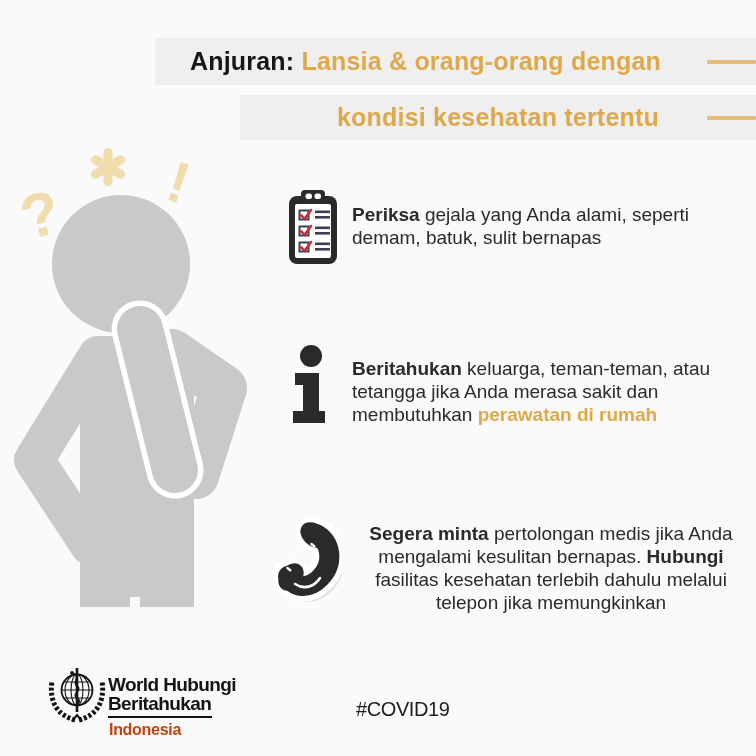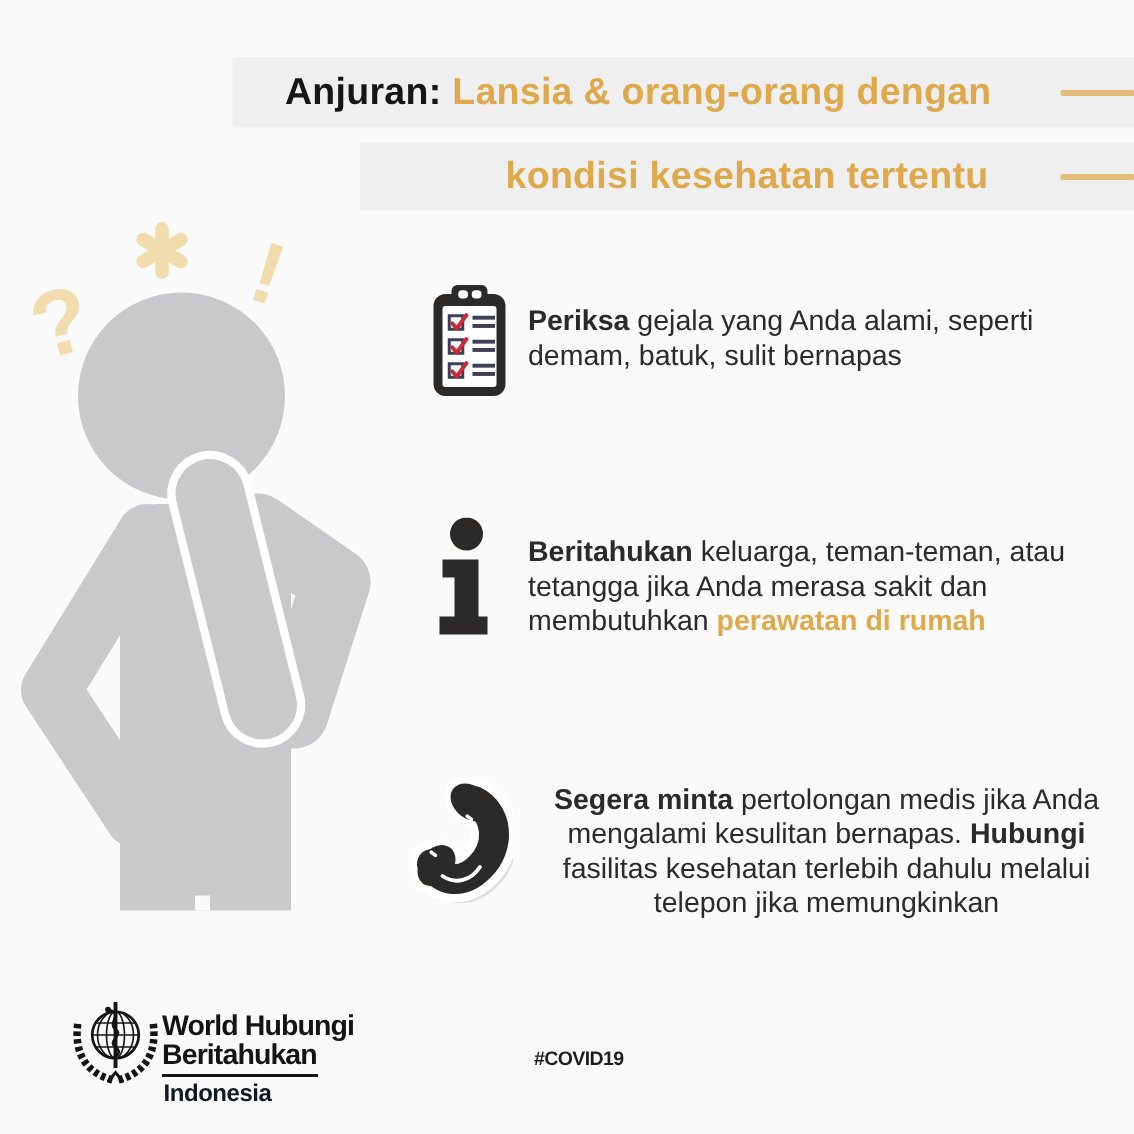--- a/index.html
+++ b/index.html
@@ -37,22 +37,22 @@
   .f-navy{fill:var(--navy,#3e3e58);}
   .s-navy{stroke:var(--navy,#3e3e58); fill:none;}
   .s-red{stroke:var(--red,#cc2b33); fill:none; stroke-linecap:round; stroke-linejoin:round;}
 
   
   .who-emblem{position:absolute; left:46px; top:666px;}
   .who-text{position:absolute; left:108px; top:676px; font-weight:bold; font-size:19px;
             line-height:18.5px; letter-spacing:-0.6px; color:#141414; white-space:nowrap;}
   .who-rule{position:absolute; left:108px; top:716px; width:104px; height:2px; background:#141414;}
   .who-region{position:absolute; left:109px; top:721px; font-weight:bold; font-size:16px;
-              letter-spacing:-0.3px; color:#0f172a;}
-  .hashtag{position:absolute; top:698px; font-weight:bold; font-size:13px;
+              letter-spacing:-0.3px; color:#c2410c;}
+  .hashtag{position:absolute; top:698px; font-weight:normal; font-size:20px;
            letter-spacing:-0.4px; color:#1d1d1d;}
   .hashtag-covid{left:356px;}
   .hashtag-corona{left:630px;}
 </style>
 </head>
 <body>
 
 <div class="canvas">
 
   <div class="bar bar-1">

